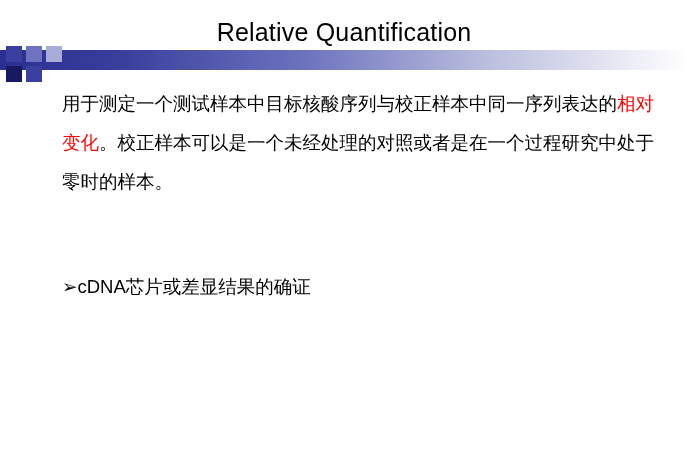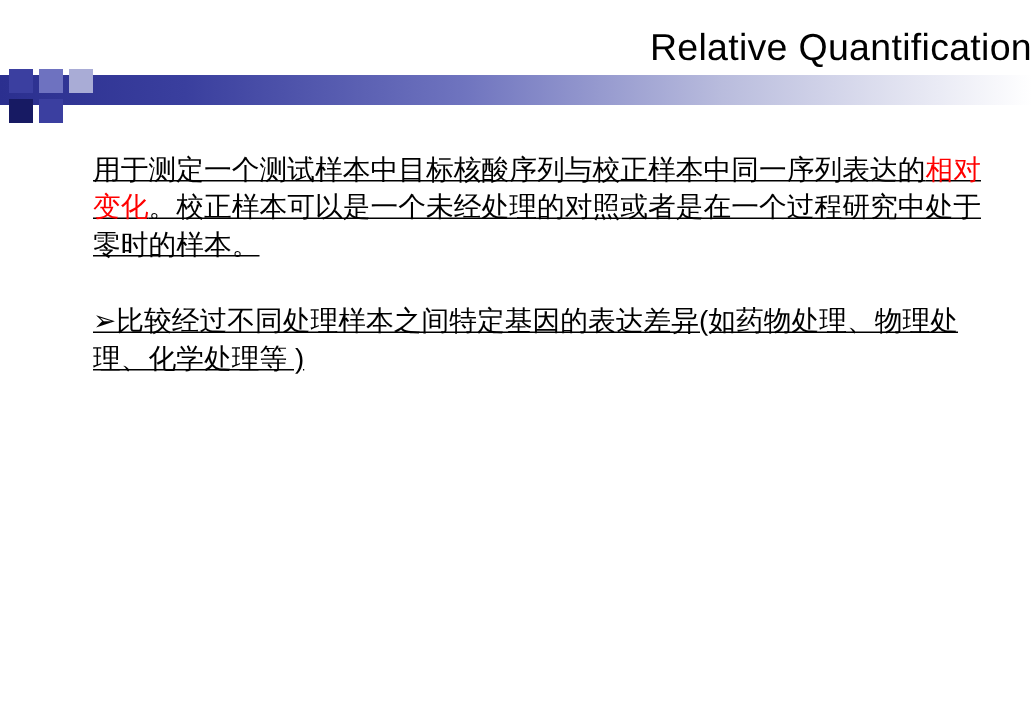--- a/index.html
+++ b/index.html
@@ -19,21 +19,21 @@
     height: 471px;
     background: #ffffff;
     box-sizing: border-box;
   }
   
   .title {
     position: absolute;
     top: 18px;
     left: 0;
     width: 688px;
-    text-align: right;
+    text-align: center;
     font-size: 25px;
     color: #000000;
     font-family: "Liberation Sans", sans-serif;
     letter-spacing: 0.2px;
   }
   
   .band {
     position: absolute;
     top: 46px;
     left: 0;
@@ -55,27 +55,26 @@
   .sq1 { left: 6px;  top: 0px;  width: 16px; height: 16px; background: #3b3fa0; }
   .sq2 { left: 26px; top: 0px;  width: 16px; height: 16px; background: #6e72c0; }
   .sq3 { left: 46px; top: 0px;  width: 16px; height: 16px; background: #a9acd6; }
   .sq4 { left: 6px;  top: 20px; width: 16px; height: 16px; background: #171a63; }
   .sq5 { left: 26px; top: 20px; width: 16px; height: 16px; background: #3b3fa0; }
 
   
   .body-text {
     position: absolute;
     left: 62px;
-    top: 100px;
+    top: 84px;
     width: 600px;
     font-size: 18.5px;
-    line-height: 25px;
+    line-height: 39px;
     color: #000000;
     font-family: "Liberation Sans", sans-serif;
-    text-decoration: underline;
   }
   .para {
     margin: 0;
     white-space: pre-wrap;
   }
   .red {
     color: #ff0000;
   }
   .spacer-lg { height: 26px; }
   .spacer-md { height: 20px; }
@@ -100,23 +99,23 @@
     <div class="sq sq5"></div>
   </div>
 
   <div class="body-text">
 
     <p class="para"><span>用于测定一个测试样本中目标核酸序列与校正样本中同一序列表达的</span><span class="red">相对变化</span><span>。校正样本可以是一个未经处理的对照或者是在一个过程研究中处于零时的样本。</span></p>
 
     <div class="spacer-lg"></div>
 
 
-    <p class="bullet-line">➢比较经过不同处理样本之间特定基因的表达差异(如药物处理、物理处理、化学处理等 )</p>
 
     <div class="spacer-md"></div>
 
 
     <div class="spacer-md"></div>
 
+    <p class="bullet-line">➢cDNA芯片或差显结果的确证</p>
 
   </div>
 
 </div>
 
 </body></html>

